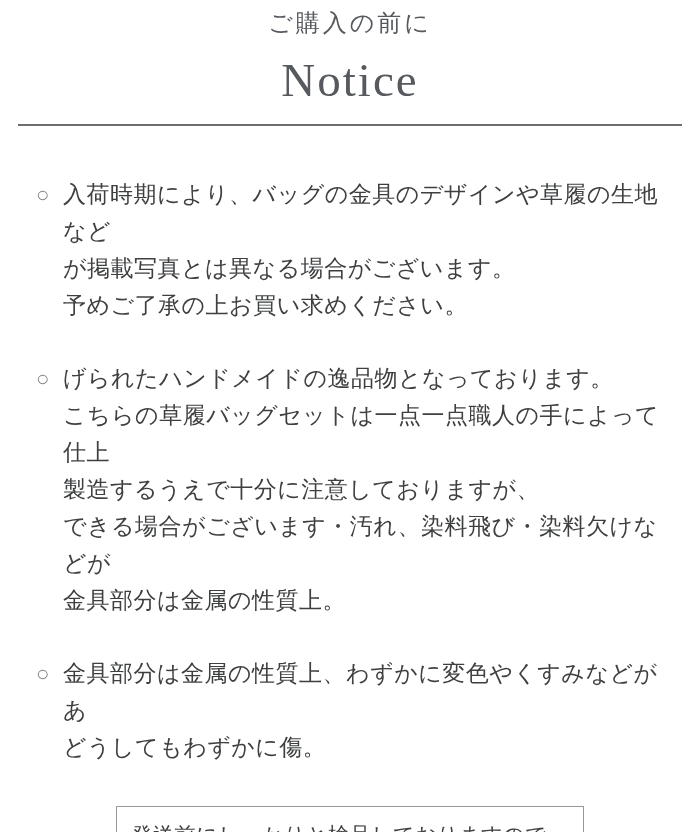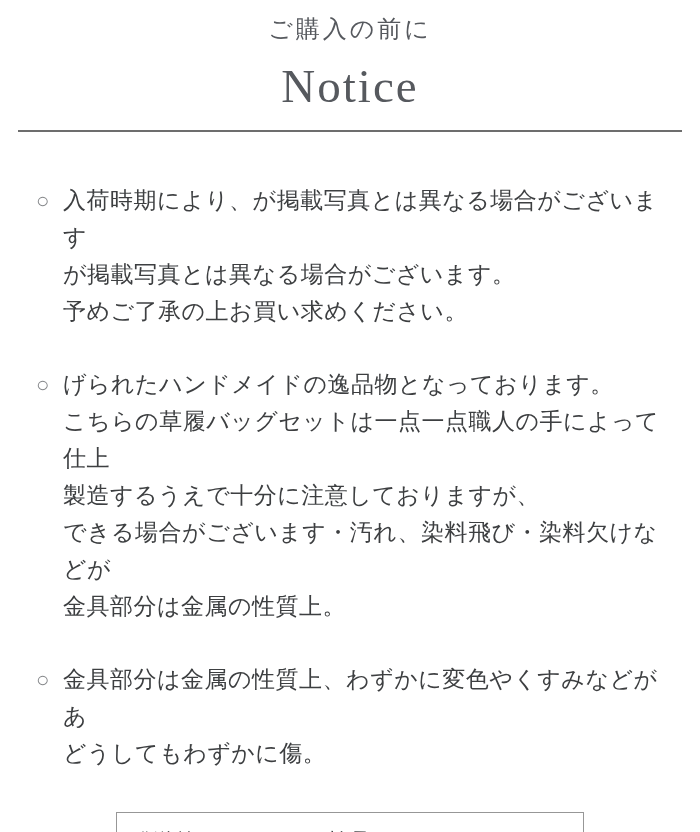--- a/index.html
+++ b/index.html
@@ -11,21 +11,21 @@
     position: relative;
     width: 700px;
     height: 832px;
     background: #ffffff;
     overflow: hidden;
     font-family: "Liberation Sans", "DejaVu Sans", sans-serif;
     color: #3d3f41;
   }
   .header {
     text-align: center;
-    padding-top: 14px;
+    padding-top: 8px;
   }
   .subtitle {
     font-family: "Liberation Serif", "DejaVu Serif", serif;
     font-size: 24px;
     line-height: 30px;
     color: #56595e;
     letter-spacing: 3px;
   }
   .title {
     font-family: "Liberation Serif", "DejaVu Serif", serif;
@@ -83,21 +83,21 @@
     <div class="subtitle">ご購入の前に</div>
     <div class="title">Notice</div>
     <hr class="divider">
   </div>
 
   <div class="notice-list">
 
     <div class="notice-item">
       <span class="bullet">○</span>
       <div class="item-lines">
-        <div>入荷時期により、が掲載写真とは異なる場合がございます</div>
+        <div>入荷時期により、バッグの金具のデザインや草履の生地など</div>
         <div>が掲載写真とは異なる場合がございます。</div>
         <div>予めご了承の上お買い求めください。</div>
       </div>
     </div>
 
     <div class="notice-item">
       <span class="bullet">○</span>
       <div class="item-lines">
         <div>げられたハンドメイドの逸品物となっております。</div>
         <div>こちらの草履バッグセットは一点一点職人の手によって仕上</div>

